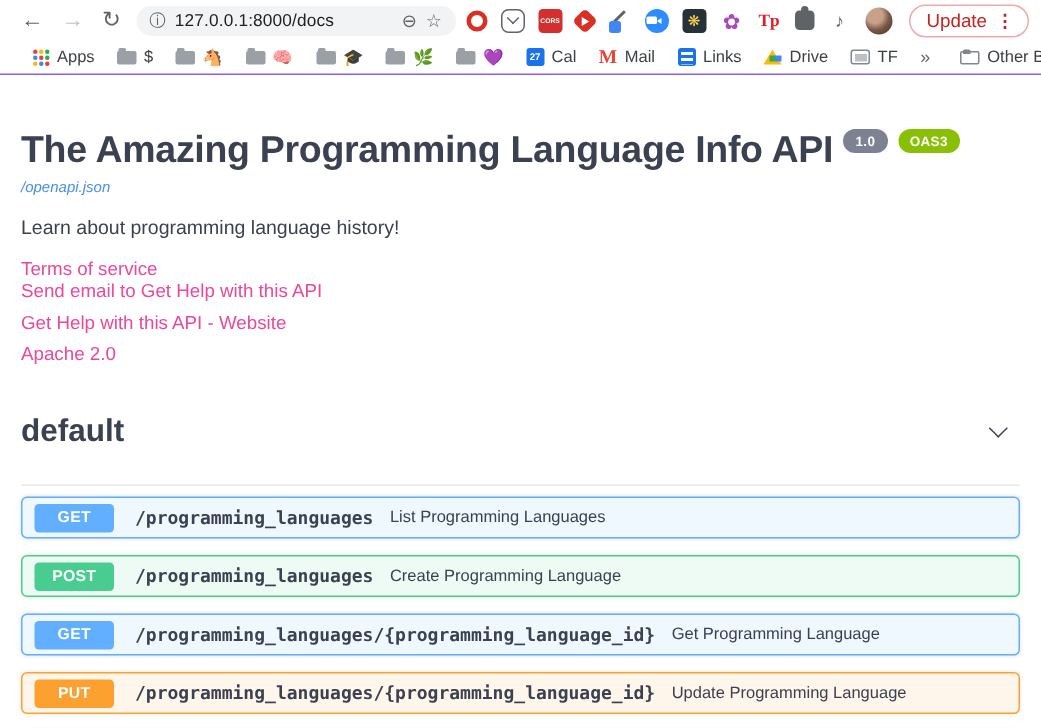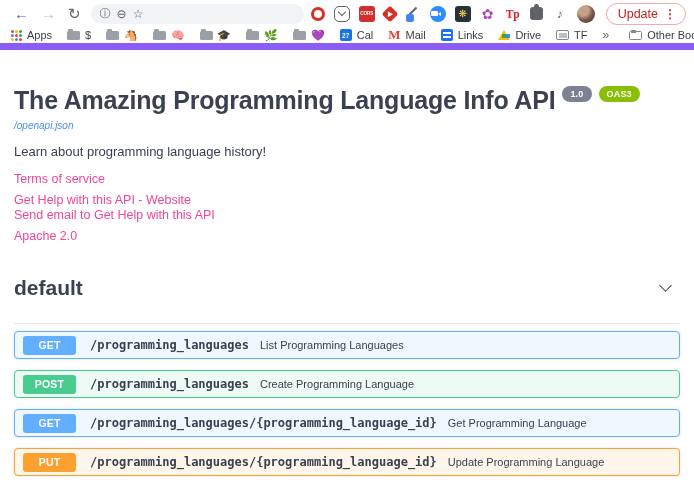--- a/index.html
+++ b/index.html
@@ -43,22 +43,22 @@
     border-radius:50%; top:-3px; left:4px; }
   .ext.playlist { font-size:12px; color:#5f6368; }
   .avatar { width:18px; height:18px; border-radius:50%; flex:none; cursor:pointer;
     background:radial-gradient(circle at 35% 30%, #c9a18a 0 30%, #7a5a4a 55%, #3e2c23 100%); }
   .update-pill { display:flex; align-items:center; gap:6px; border:1px solid #f1aaa5;
     background:#fff; color:#c5221f; border-radius:13px; padding:3px 9px 3px 11px;
     font-size:12.5px; cursor:pointer; flex:none; margin-left:2px; }
   .update-pill .dots { font-size:12px; font-weight:bold; color:#c5221f; }
 
   
-  .bookmarks { height:23px; display:flex; align-items:center; gap:15px; padding:0 11px;
-    border-bottom:7px solid #8b5cf6; font-size:11px; color:#3c4043; background:#fff;text-align:right; }
+  .bookmarks { height:23px; display:flex; align-items:center; gap:15px; padding:0 22px;
+    border-bottom:1px solid #8b5cf6; font-size:11px; color:#3c4043; background:#fff;text-align:right; }
   .bm { display:flex; align-items:center; gap:5px; cursor:pointer; flex:none; }
   .apps-grid { display:grid; grid-template-columns:repeat(3,3px); grid-template-rows:repeat(3,3px);
     gap:1px; }
   .apps-grid i { background:#5f6368; border-radius:50%; }
   .apps-grid i:nth-child(1){background:#ea4335}.apps-grid i:nth-child(2){background:#fbbc04}
   .apps-grid i:nth-child(3){background:#34a853}.apps-grid i:nth-child(4){background:#4285f4}
   .apps-grid i:nth-child(5){background:#ea4335}.apps-grid i:nth-child(6){background:#34a853}
   .apps-grid i:nth-child(7){background:#fbbc04}.apps-grid i:nth-child(8){background:#4285f4}
   .apps-grid i:nth-child(9){background:#ea4335}
   .folder { width:13px; height:9px; background:#9aa0a6; border-radius:1.5px; position:relative; flex:none; }
@@ -123,20 +123,21 @@
 </head>
 <body>
 
 <div class="toolbar">
   <span class="nav-icon">←</span>
   <span class="nav-icon disabled">→</span>
   <span class="nav-icon">↻</span>
 
   <div class="omnibox">
     <span class="info-i">ⓘ</span>
+    <span class="url">127.0.0.1:8000/docs</span>
     <span class="mini">⊖</span>
     <span class="mini">☆</span>
   </div>
 
   <div class="ext-row">
     <span class="ext ring"></span>
     <span class="ext squircle">
         <i></i>
       </span>
     <span class="ext cors">CORS</span>
@@ -239,22 +240,22 @@
   <h1>
     <span>The Amazing Programming Language Info API</span>
     <span class="badge ver">1.0</span>
     <span class="badge oas">OAS3</span>
   </h1>
   <a class="spec-link" href="#">/openapi.json</a>
 
   <p class="desc">Learn about programming language history!</p>
 
   <a class="ilink tos" href="#">Terms of service</a>
+  <a class="ilink eml" href="#">Send email to Get Help with this API</a>
   <a class="ilink web" href="#">Get Help with this API - Website</a>
-  <a class="ilink eml" href="#">Send email to Get Help with this API</a>
   <a class="ilink lic" href="#">Apache 2.0</a>
 
   <div class="section-head">
     <span class="section-title">default</span>
     <span class="chevron"></span>
   </div>
 
   <div class="ops">
     <div class="op get">
       <span class="method">GET</span>

